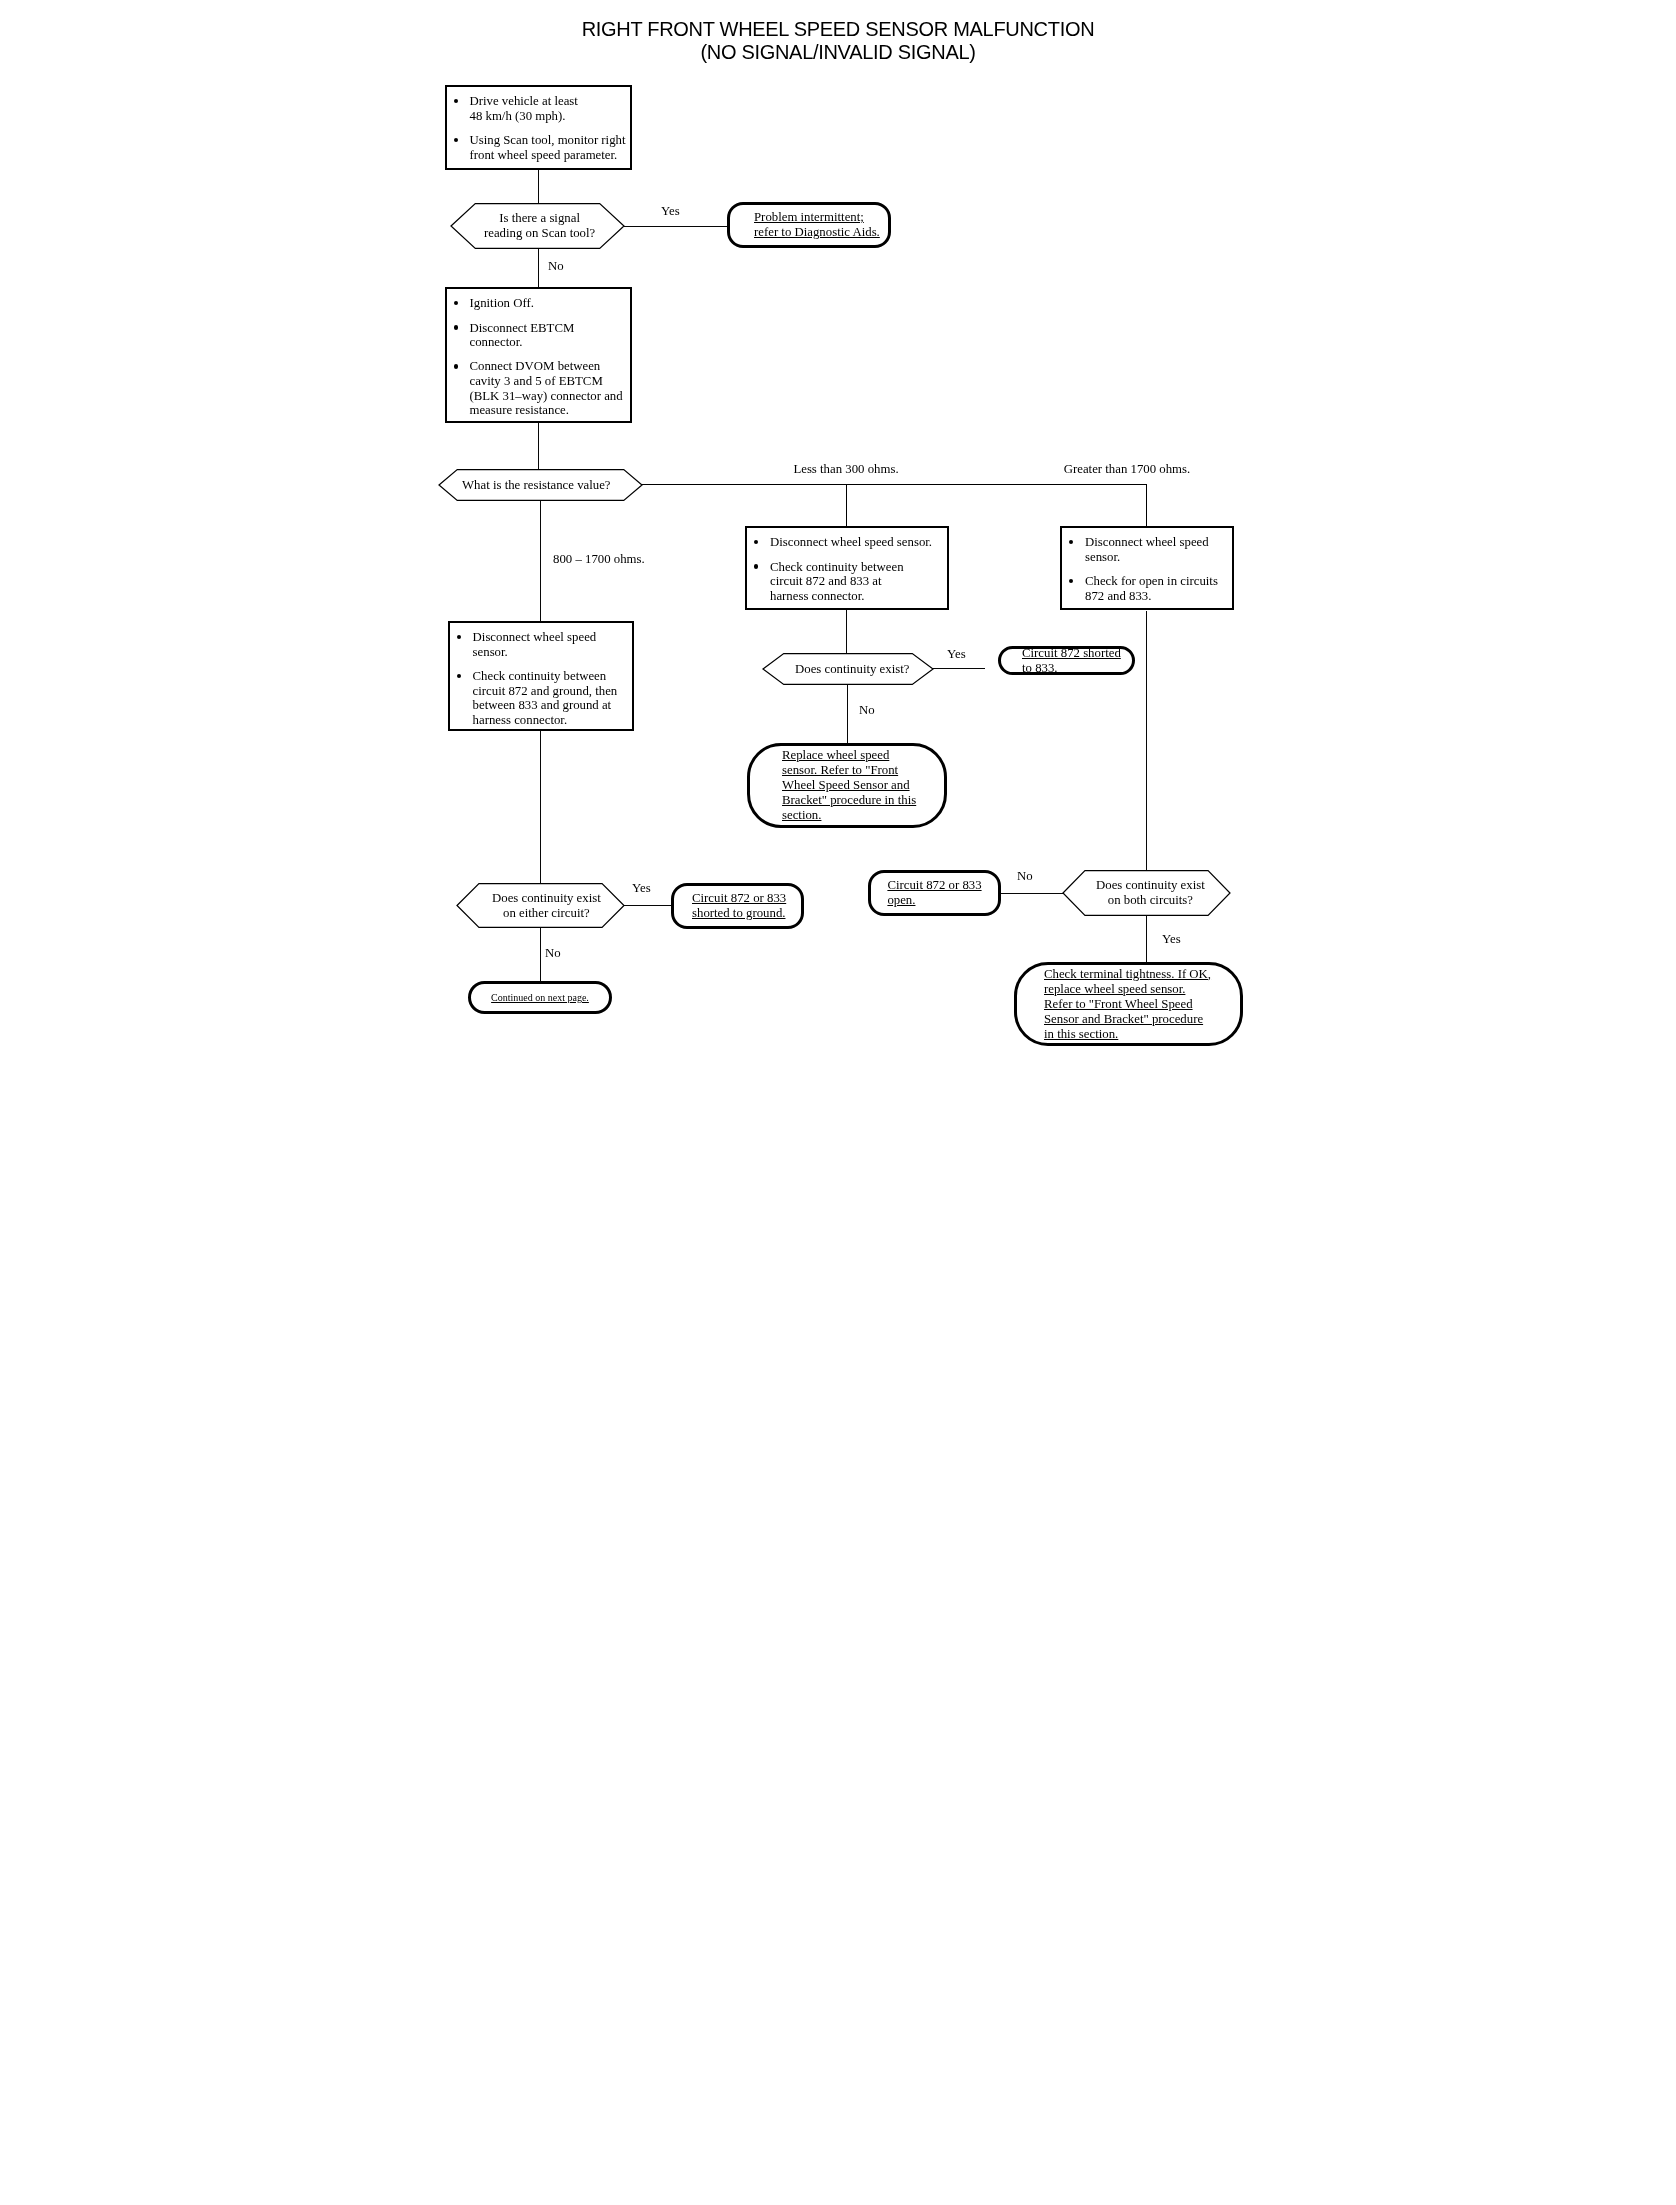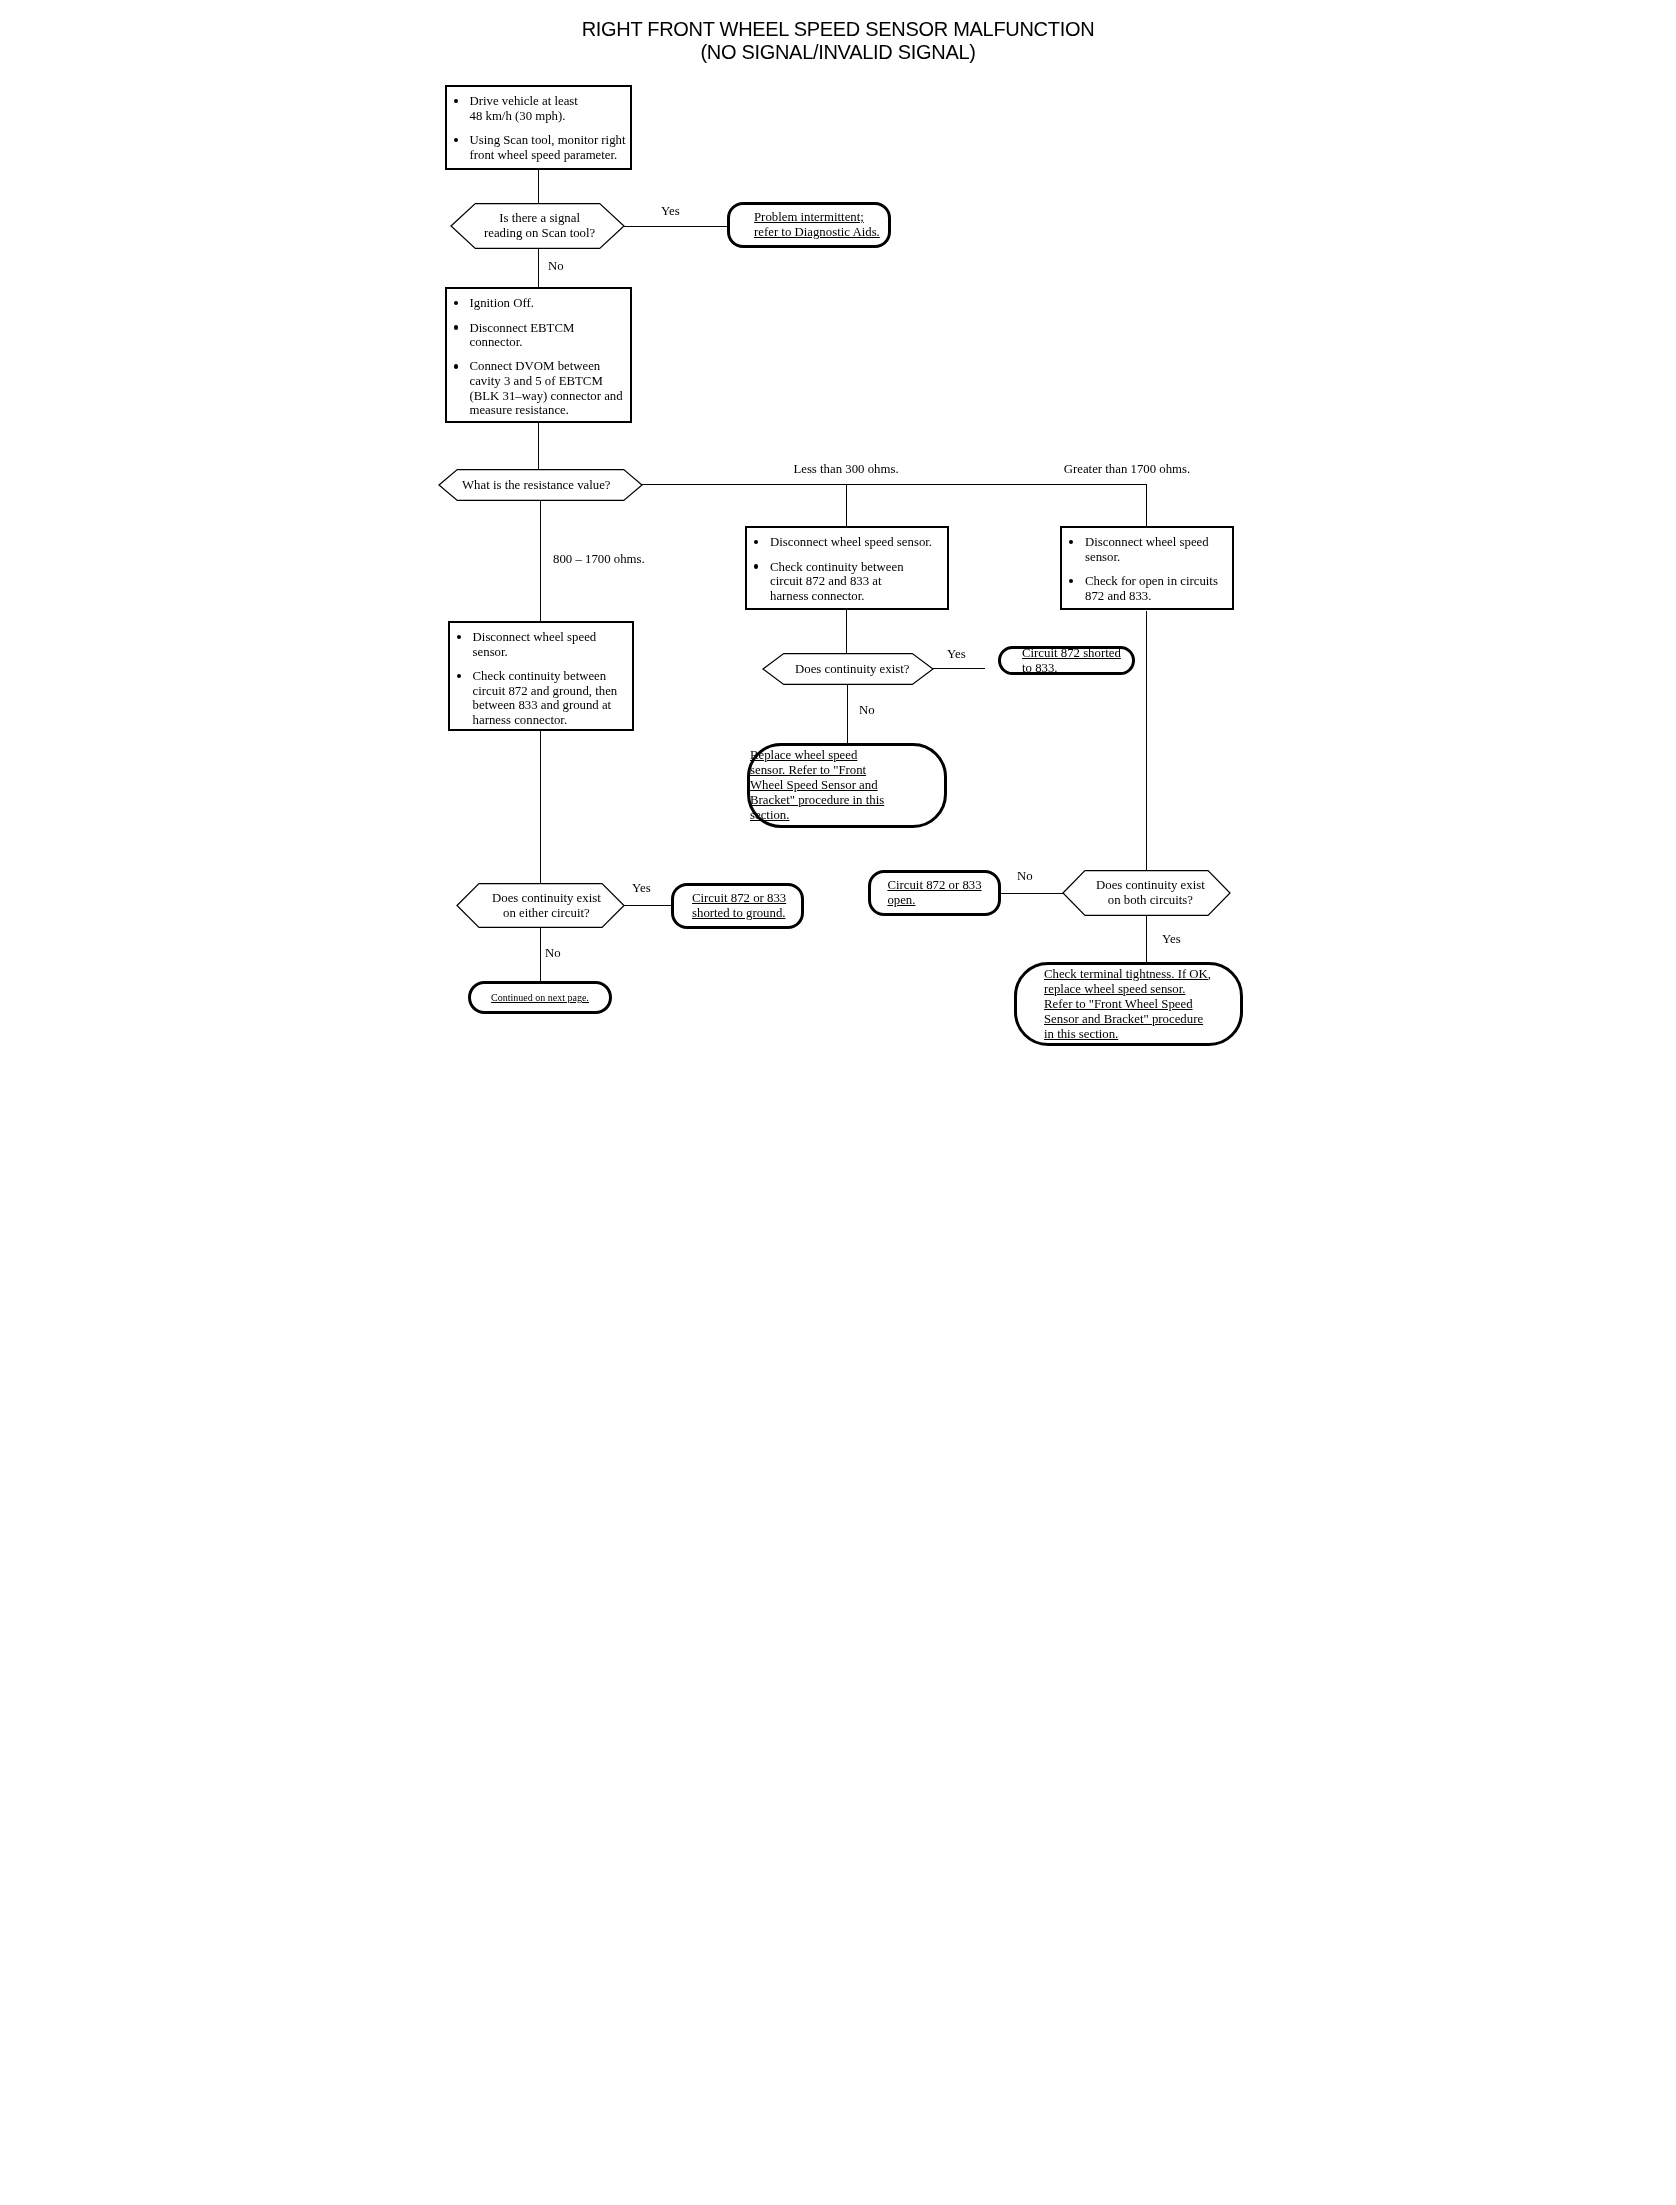--- a/index.html
+++ b/index.html
@@ -169,21 +169,21 @@
     </svg>
     <div class="hextext" style="padding-left:32px;">Does continuity exist?</div>
   </div>
 
   <div class="node result" style="left:567px;top:646px;width:137px;height:29px;margin-left:12px;">
     <div class="rtext" style="padding-left:21px;">Circuit 872 shorted
 to 833.</div>
   </div>
 
   <div class="node result result-big" style="left:328px;top:743px;width:200px;height:85px;">
-    <div class="rtext" style="">Replace wheel speed
+    <div class="rtext" style="padding-left:32px;">Replace wheel speed
 sensor. Refer to "Front
 Wheel Speed Sensor and
 Bracket" procedure in this
 section.</div>
   </div>
 
   <div class="node hexwrap" style="left:38px;top:883px;width:167px;height:45px;">
     <svg viewBox="0 0 274 74" preserveAspectRatio="none">
       <polygon points="0,37 36,1 238,1 274,37 238,73 36,73"></polygon>
     </svg>

